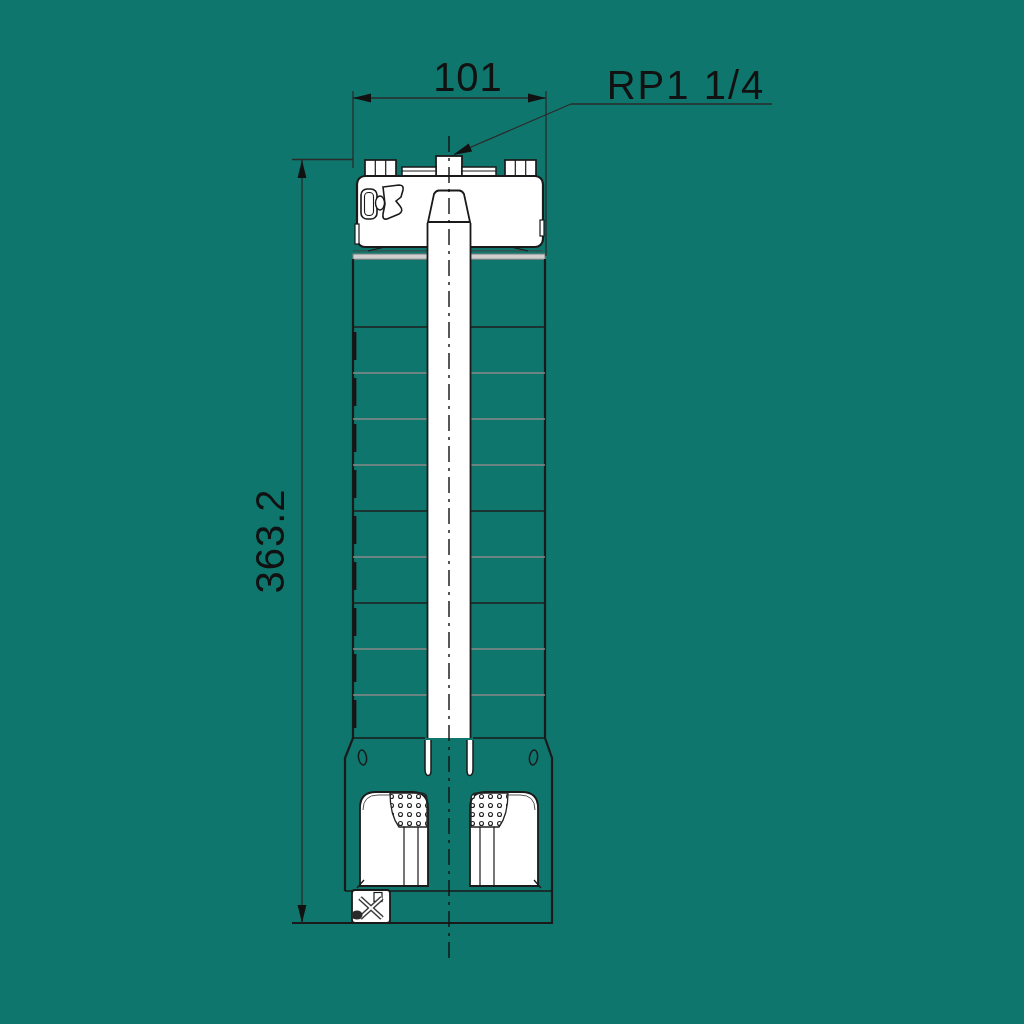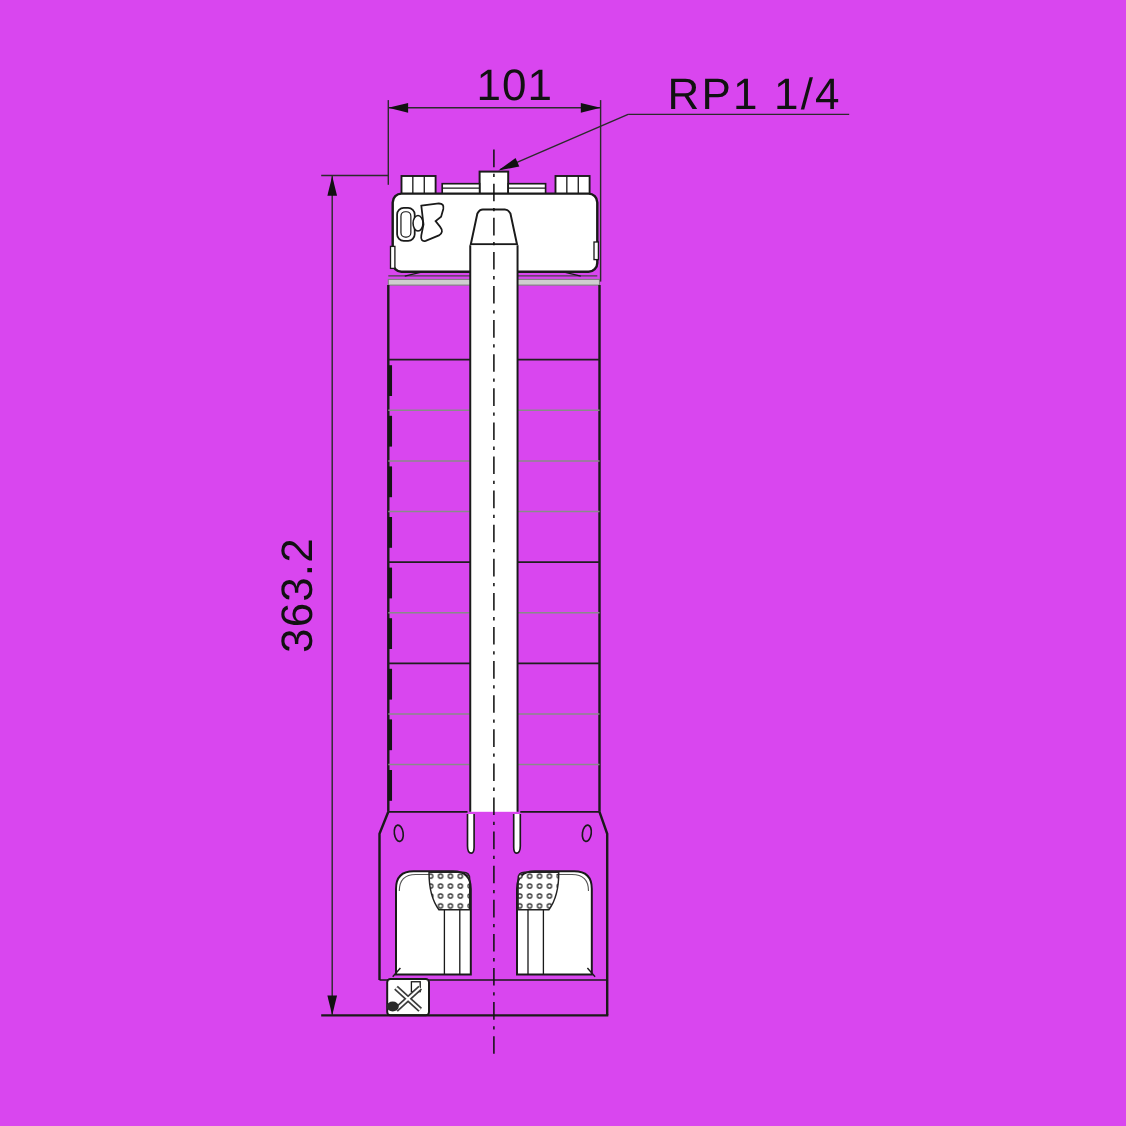--- a/index.html
+++ b/index.html
@@ -1,16 +1,16 @@
 <!DOCTYPE html>
 <html><head>
 <meta charset="utf-8">
 <style>
   html,body{margin:0;padding:0;background:#ffffff;}
-  .canvas{position:relative;width:1024px;height:1024px;background:#d946ef;overflow:hidden;
+  .canvas{position:relative;width:1024px;height:1024px;background:#0f766e;overflow:hidden;
           font-family:"Liberation Sans", sans-serif;}
   svg{display:block;}
   text{fill:#111111;font-family:"Liberation Sans", sans-serif;}
   .dimtext{font-size:40px;letter-spacing:1px;}
   .leadertext{font-size:40px;letter-spacing:2px;}
 </style>
 </head>
 <body>
 
 <div class="canvas">

